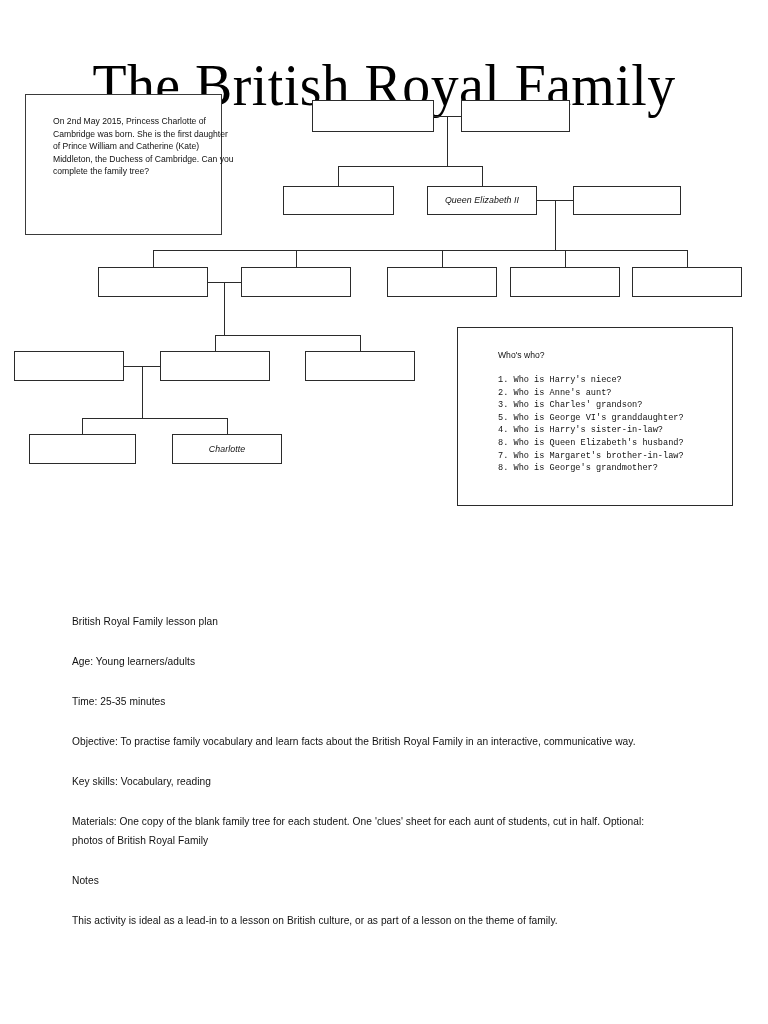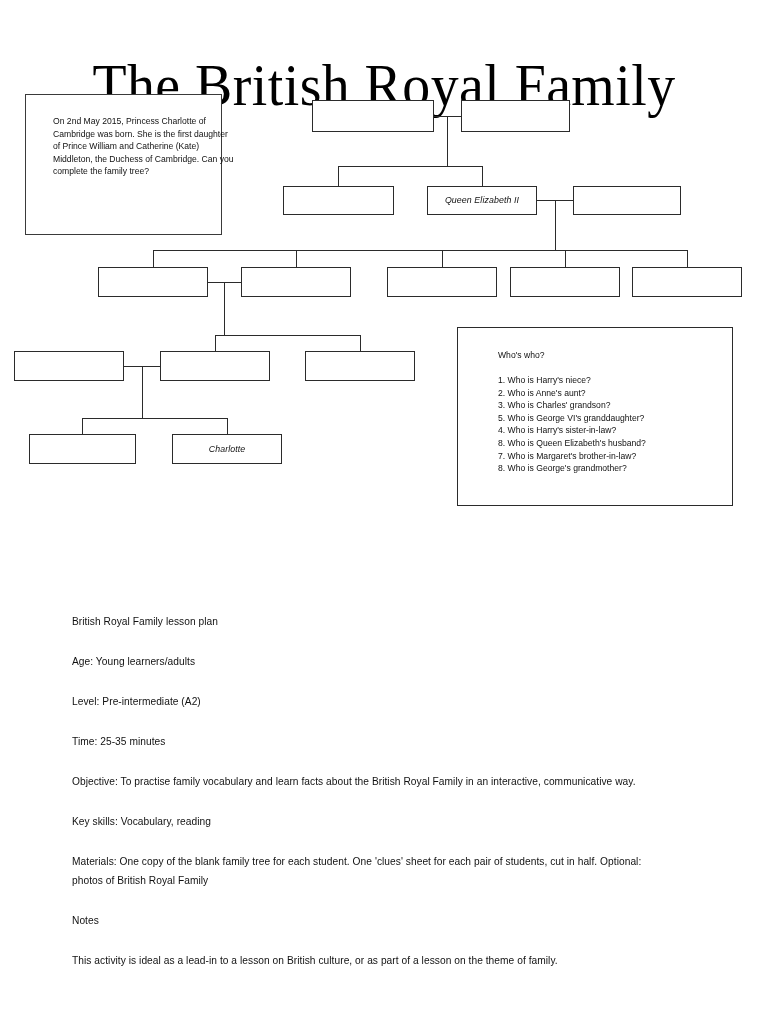--- a/index.html
+++ b/index.html
@@ -109,20 +109,21 @@
     color: #111;
   }
   #whoswho-list {
     position: absolute;
     left: 40px;
     top: 46px;
     width: 225px;
     list-style: none;
     margin: 0;
     padding: 0;
+    font-family: Liberation Mono, monospace;
   }
   #whoswho-list li {
     font-size: 8.6px;
     line-height: 12.6px;
     color: #111;
     white-space: nowrap;
   }
 
   
   #lesson-plan {
@@ -251,22 +252,21 @@
       <li>4. Who is Harry's sister-in-law?</li>
       <li>8. Who is Queen Elizabeth's husband?</li>
       <li>7. Who is Margaret's brother-in-law?</li>
       <li>8. Who is George's grandmother?</li>
     </ul>
   </div>
 
   <div id="lesson-plan">
     <p class="lp-para">British Royal Family lesson plan</p>
     <p class="lp-para">Age: Young learners/adults</p>
-    <p class="lp-para">Level: Pre-intermediate (A2)</p>
     <p class="lp-para">Time: 25-35 minutes</p>
     <p class="lp-para">Objective: To practise family vocabulary and learn facts about the British Royal Family in an interactive, communicative way.</p>
     <p class="lp-para">Key skills: Vocabulary, reading</p>
-    <p class="lp-para">Materials: One copy of the blank family tree for each student. One 'clues' sheet for each pair of students, cut in half. Optional: photos of British Royal Family</p>
+    <p class="lp-para">Materials: One copy of the blank family tree for each student. One 'clues' sheet for each aunt of students, cut in half. Optional: photos of British Royal Family</p>
     <p class="lp-para">Notes</p>
     <p class="lp-para">This activity is ideal as a lead-in to a lesson on British culture, or as part of a lesson on the theme of family.</p>
   </div>
 
 </div>
 
 </body></html>

